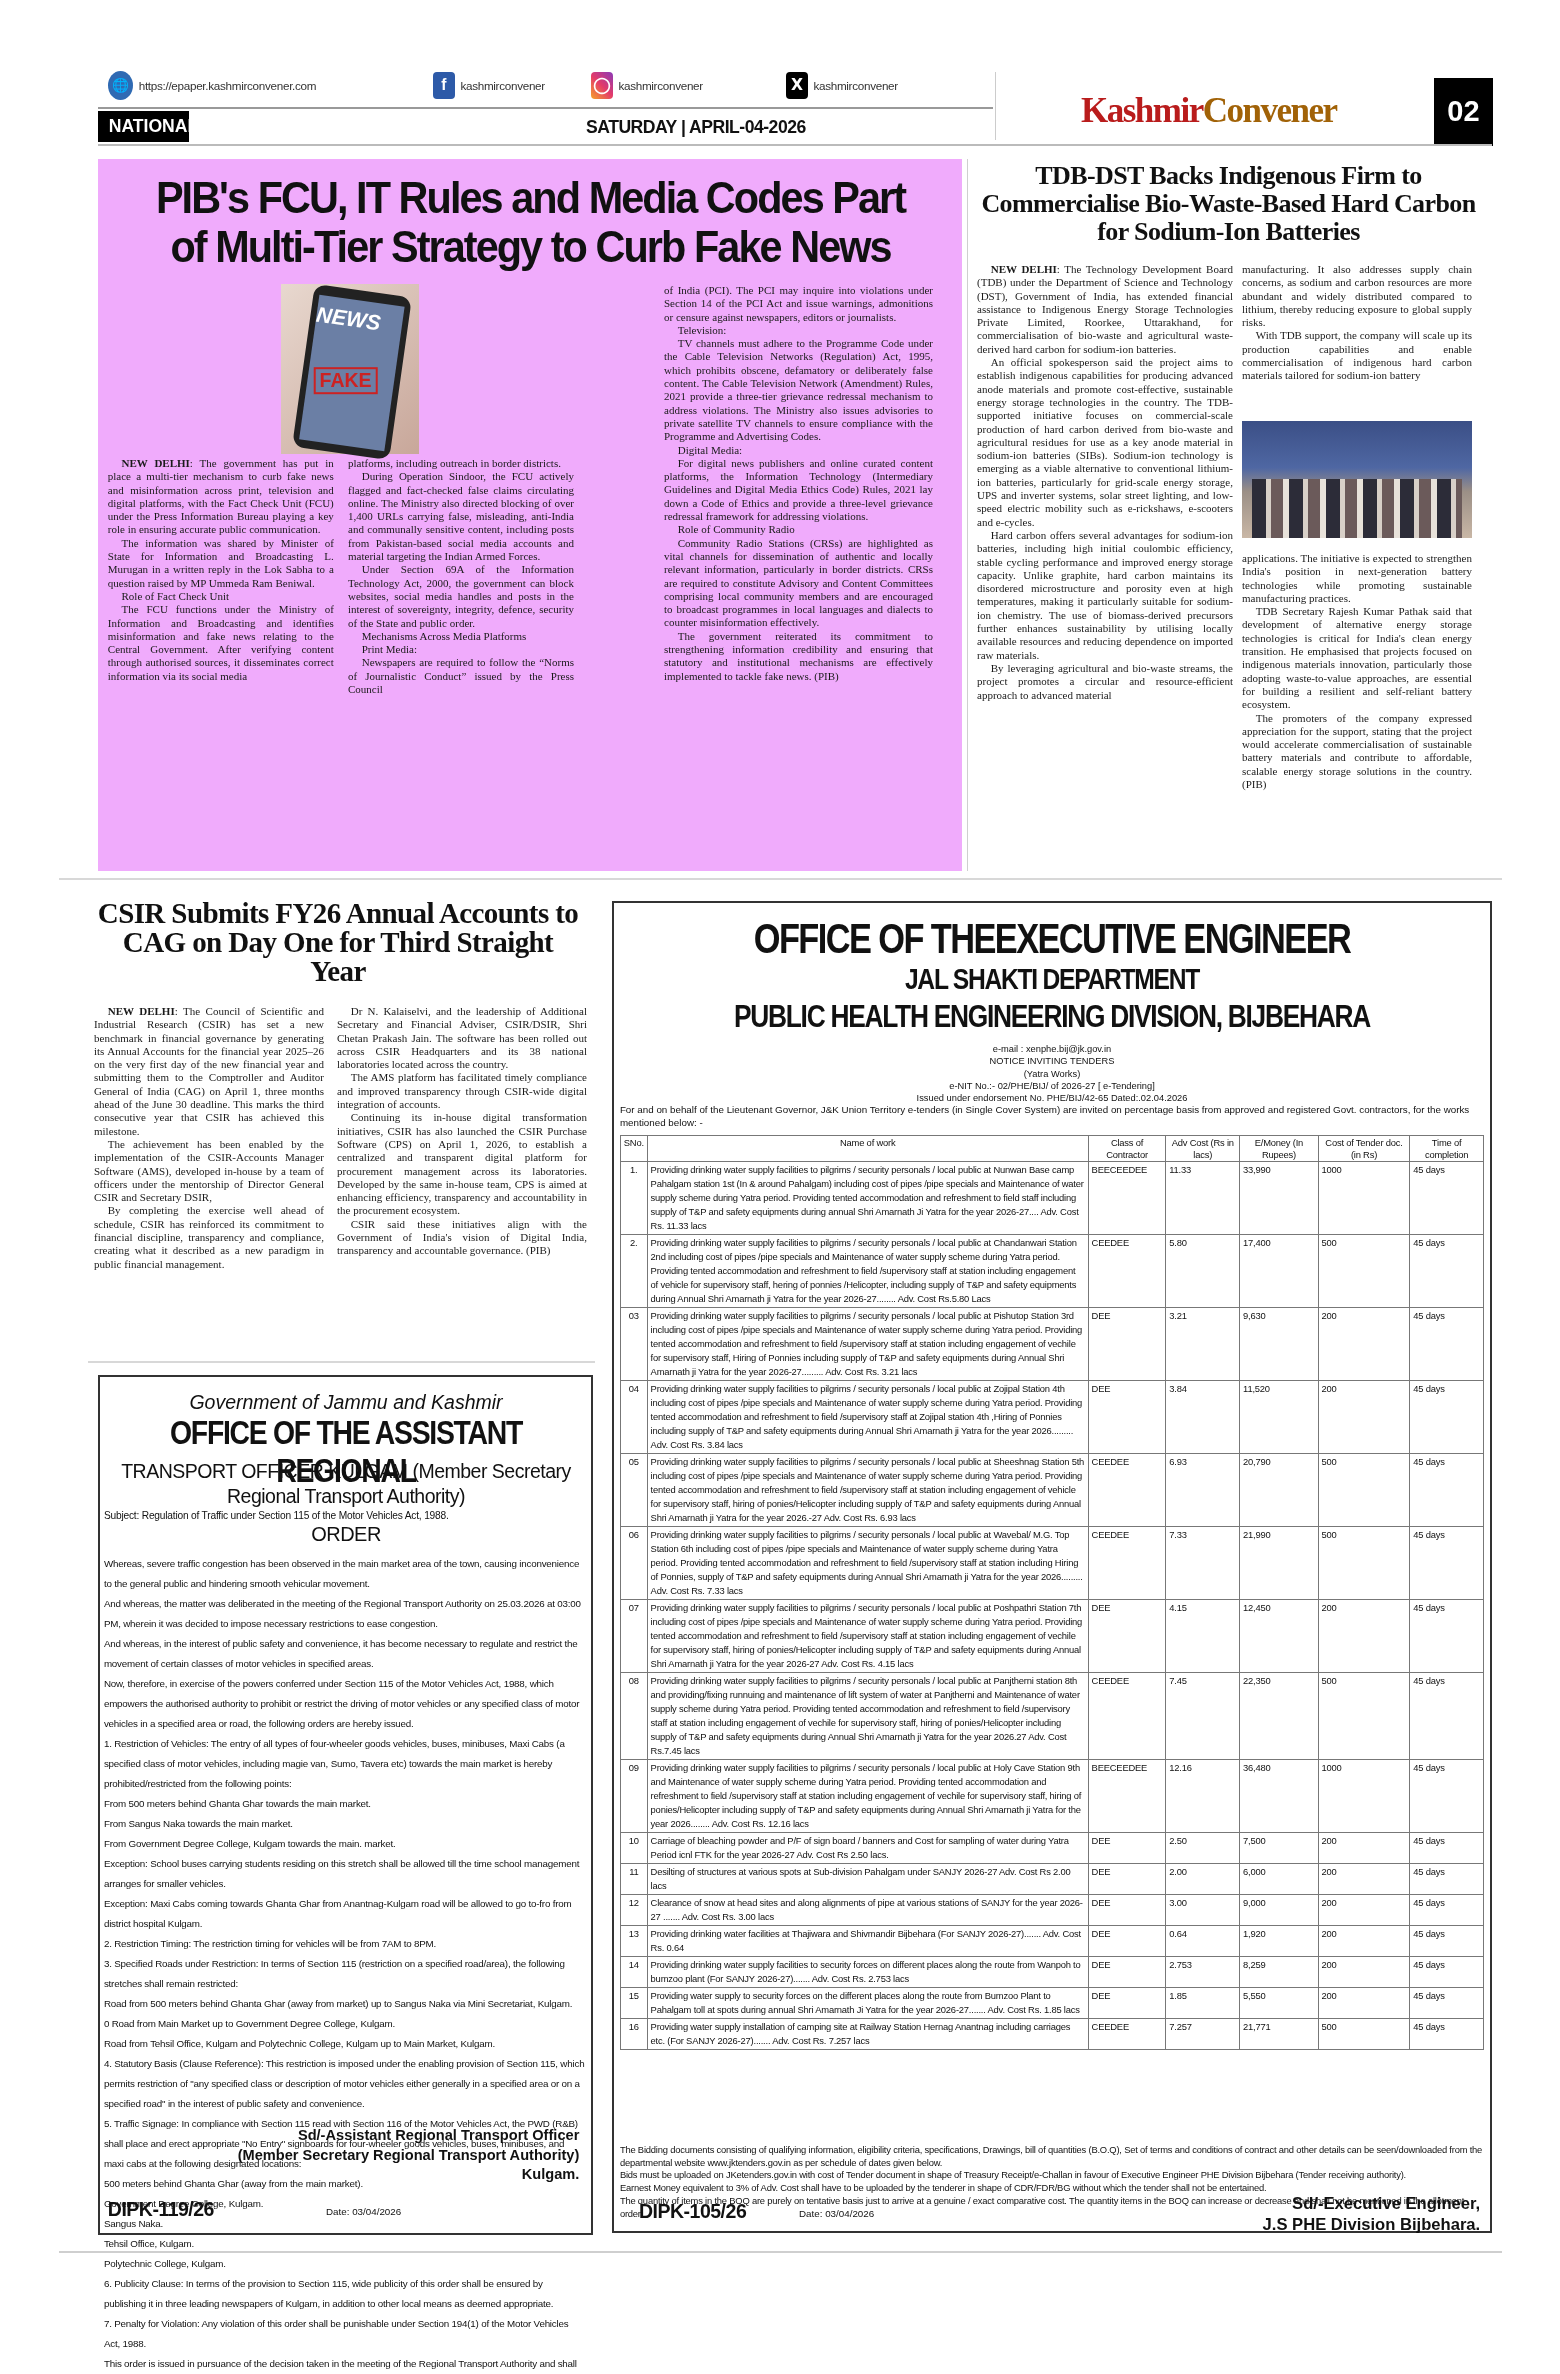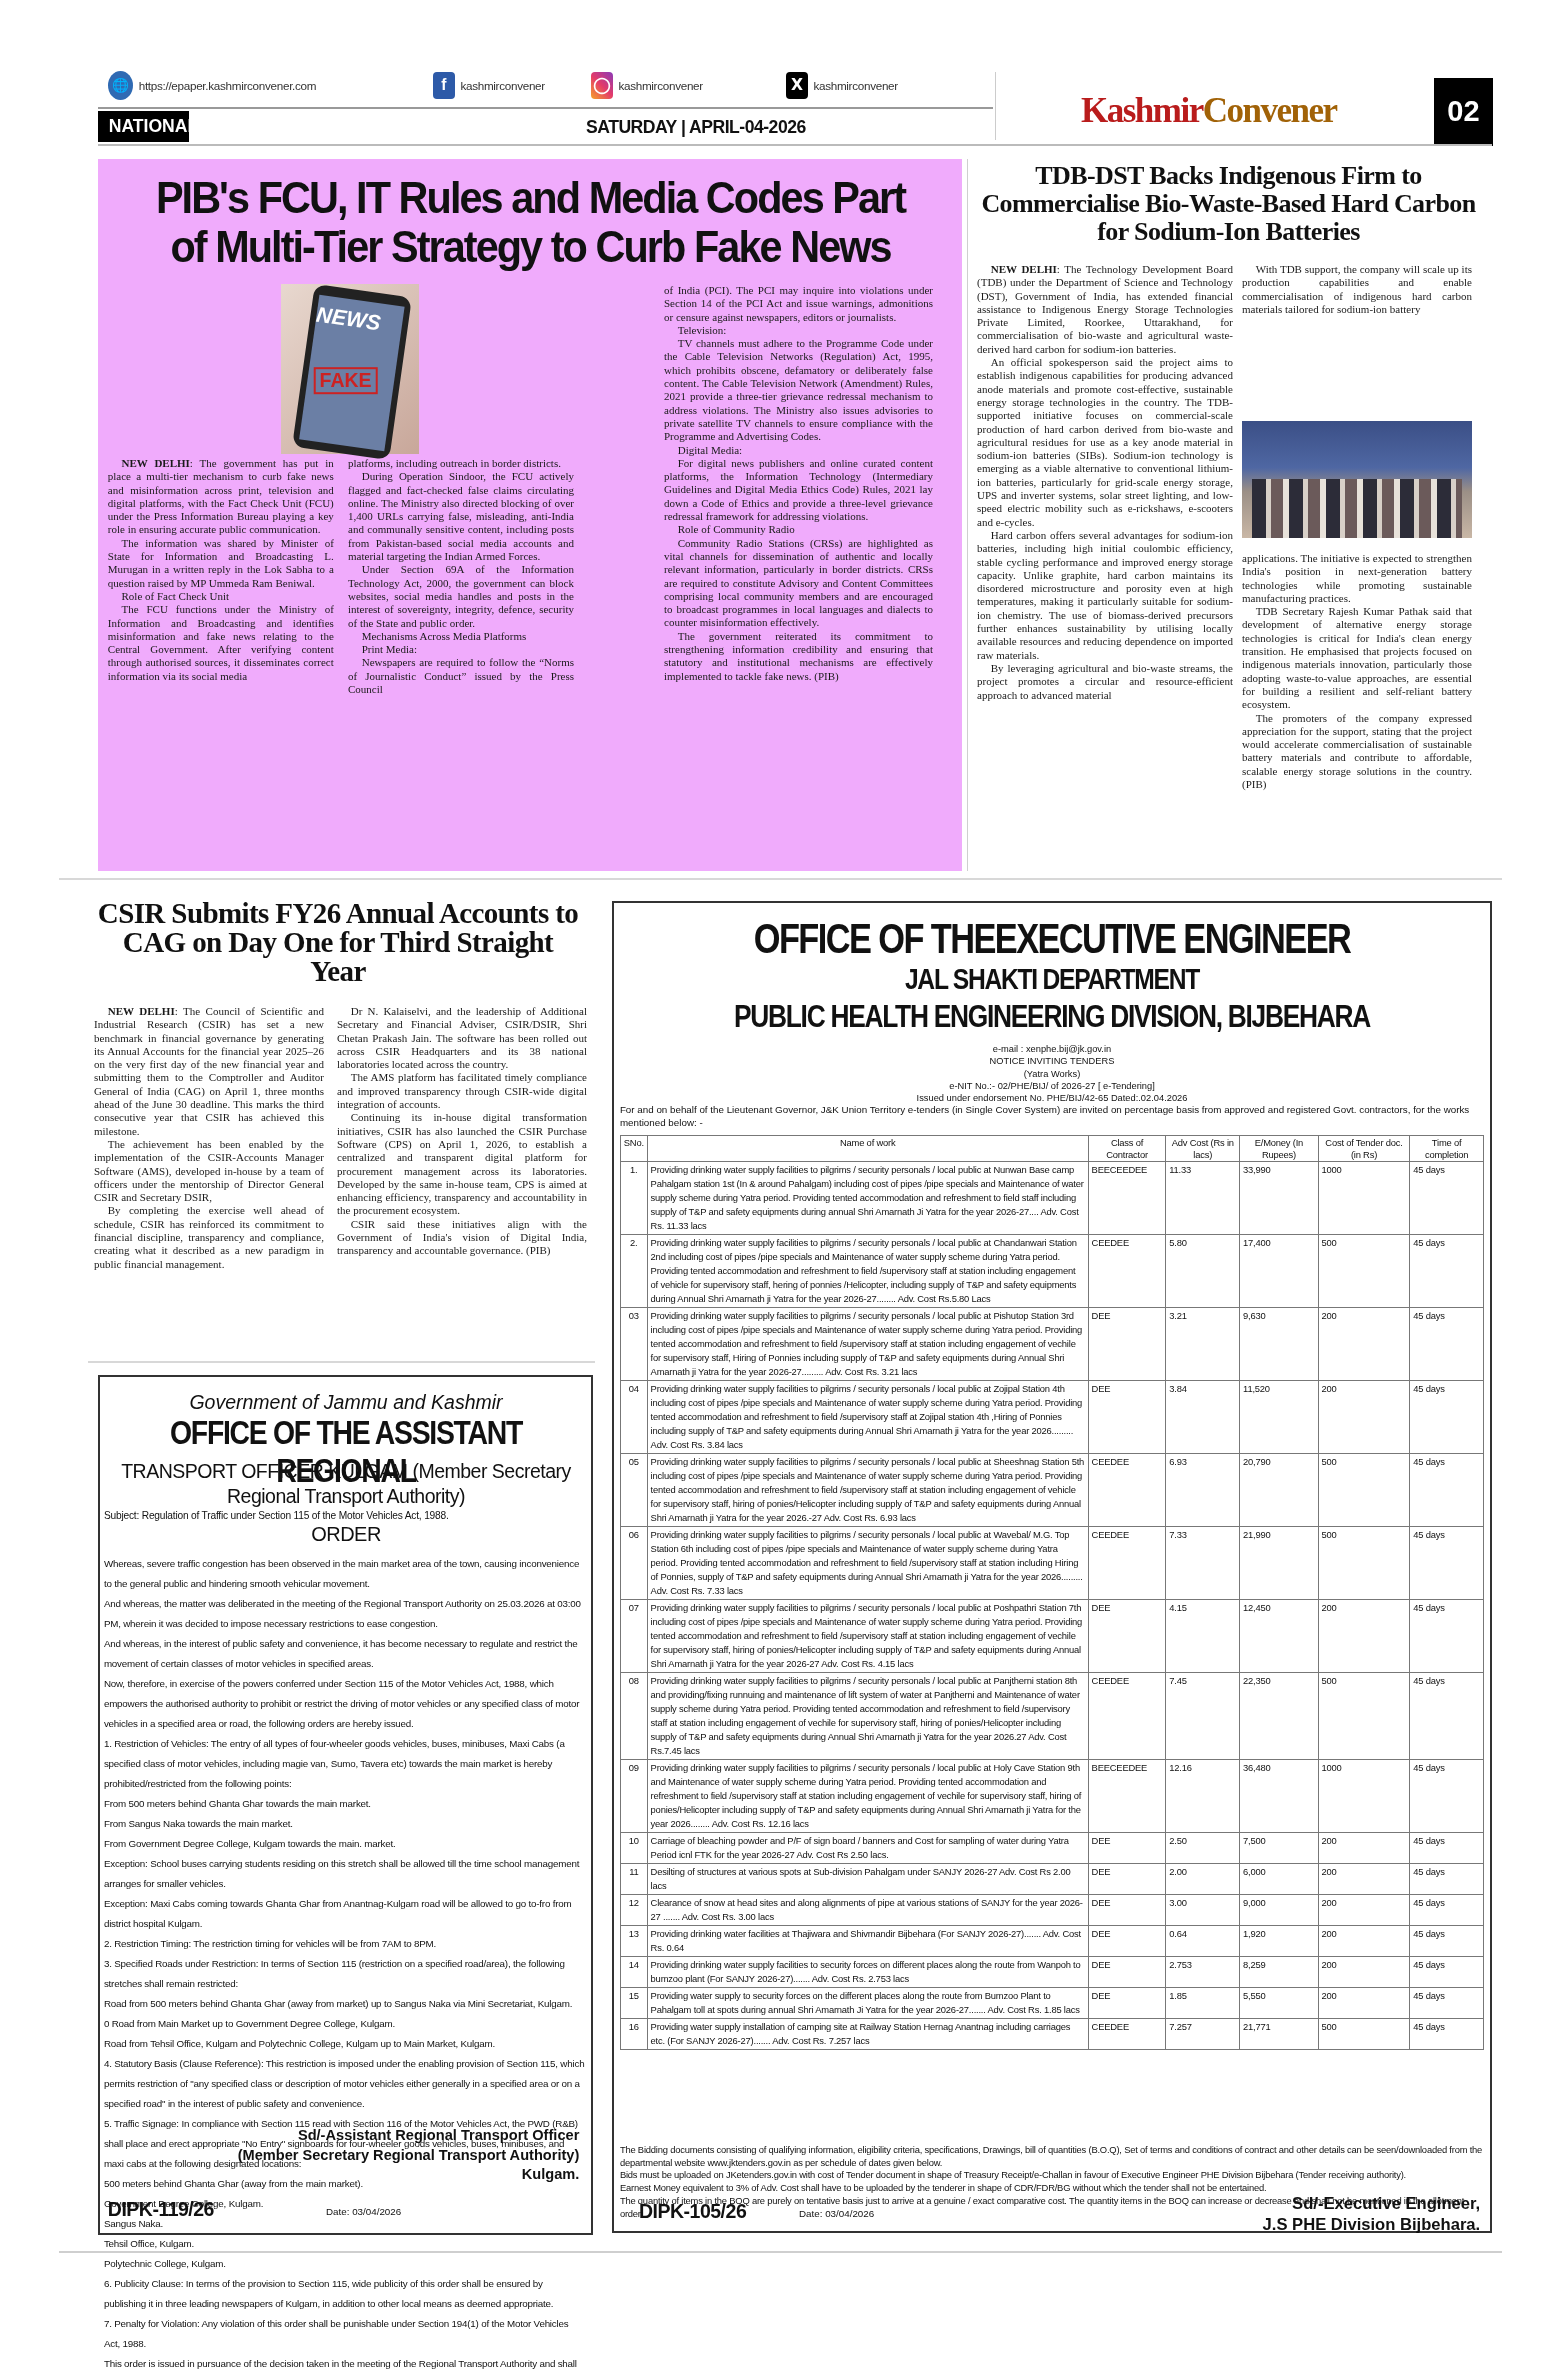--- a/index.html
+++ b/index.html
@@ -146,20 +146,21 @@
 
 <article class="tdb">
   <h2>TDB-DST Backs Indigenous Firm to Commercialise Bio-Waste-Based Hard Carbon for Sodium-Ion Batteries</h2>
   <div class="col" style="left:977px;top:263px;width:256px">
     <p><b>NEW DELHI</b>: <span>The Technology Development Board (TDB) under the Department of Science and Technology (DST), Government of India, has extended financial assistance to Indigenous Energy Storage Technologies Private Limited, Roorkee, Uttarakhand, for commercialisation of bio-waste and agricultural waste-derived hard carbon for sodium-ion batteries.</span></p>
     <p>An official spokesperson said the project aims to establish indigenous capabilities for producing advanced anode materials and promote cost-effective, sustainable energy storage technologies in the country. The TDB-supported initiative focuses on commercial-scale production of hard carbon derived from bio-waste and agricultural residues for use as a key anode material in sodium-ion batteries (SIBs). Sodium-ion technology is emerging as a viable alternative to conventional lithium-ion batteries, particularly for grid-scale energy storage, UPS and inverter systems, solar street lighting, and low-speed electric mobility such as e-rickshaws, e-scooters and e-cycles.</p>
     <p>Hard carbon offers several advantages for sodium-ion batteries, including high initial coulombic efficiency, stable cycling performance and improved energy storage capacity. Unlike graphite, hard carbon maintains its disordered microstructure and porosity even at high temperatures, making it particularly suitable for sodium-ion chemistry. The use of biomass-derived precursors further enhances sustainability by utilising locally available resources and reducing dependence on imported raw materials.</p>
     <p>By leveraging agricultural and bio-waste streams, the project promotes a circular and resource-efficient approach to advanced material</p>
   </div>
   <div class="col" style="left:1242px;top:263px;width:230px">
+    <p class="noi">manufacturing. It also addresses supply chain concerns, as sodium and carbon resources are more abundant and widely distributed compared to lithium, thereby reducing exposure to global supply risks.</p>
     <p>With TDB support, the company will scale up its production capabilities and enable commercialisation of indigenous hard carbon materials tailored for sodium-ion battery</p>
   </div>
   <div class="photo">
       <div class="people"></div>
     </div>
   <div class="col" style="left:1242px;top:552px;width:230px">
     <p class="noi">applications. The initiative is expected to strengthen India's position in next-generation battery technologies while promoting sustainable manufacturing practices.</p>
     <p>TDB Secretary Rajesh Kumar Pathak said that development of alternative energy storage technologies is critical for India's clean energy transition. He emphasised that projects focused on indigenous materials innovation, particularly those adopting waste-to-value approaches, are essential for building a resilient and self-reliant battery ecosystem.</p>
     <p>The promoters of the company expressed appreciation for the support, stating that the project would accelerate commercialisation of sustainable battery materials and contribute to affordable, scalable energy storage solutions in the country. (PIB)</p>
   </div>

